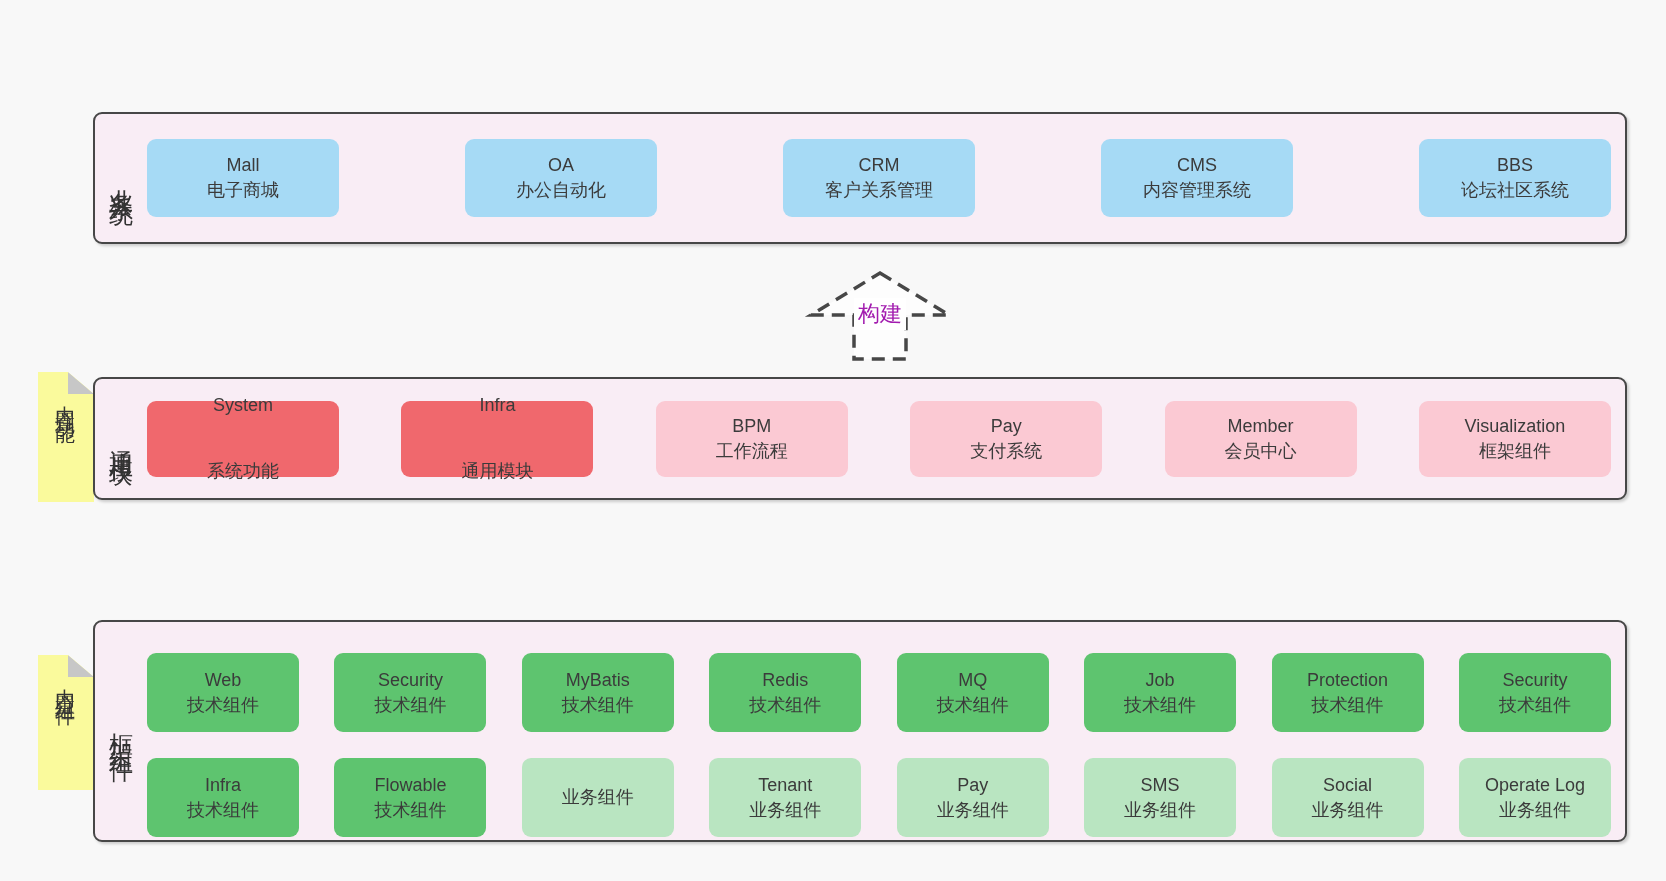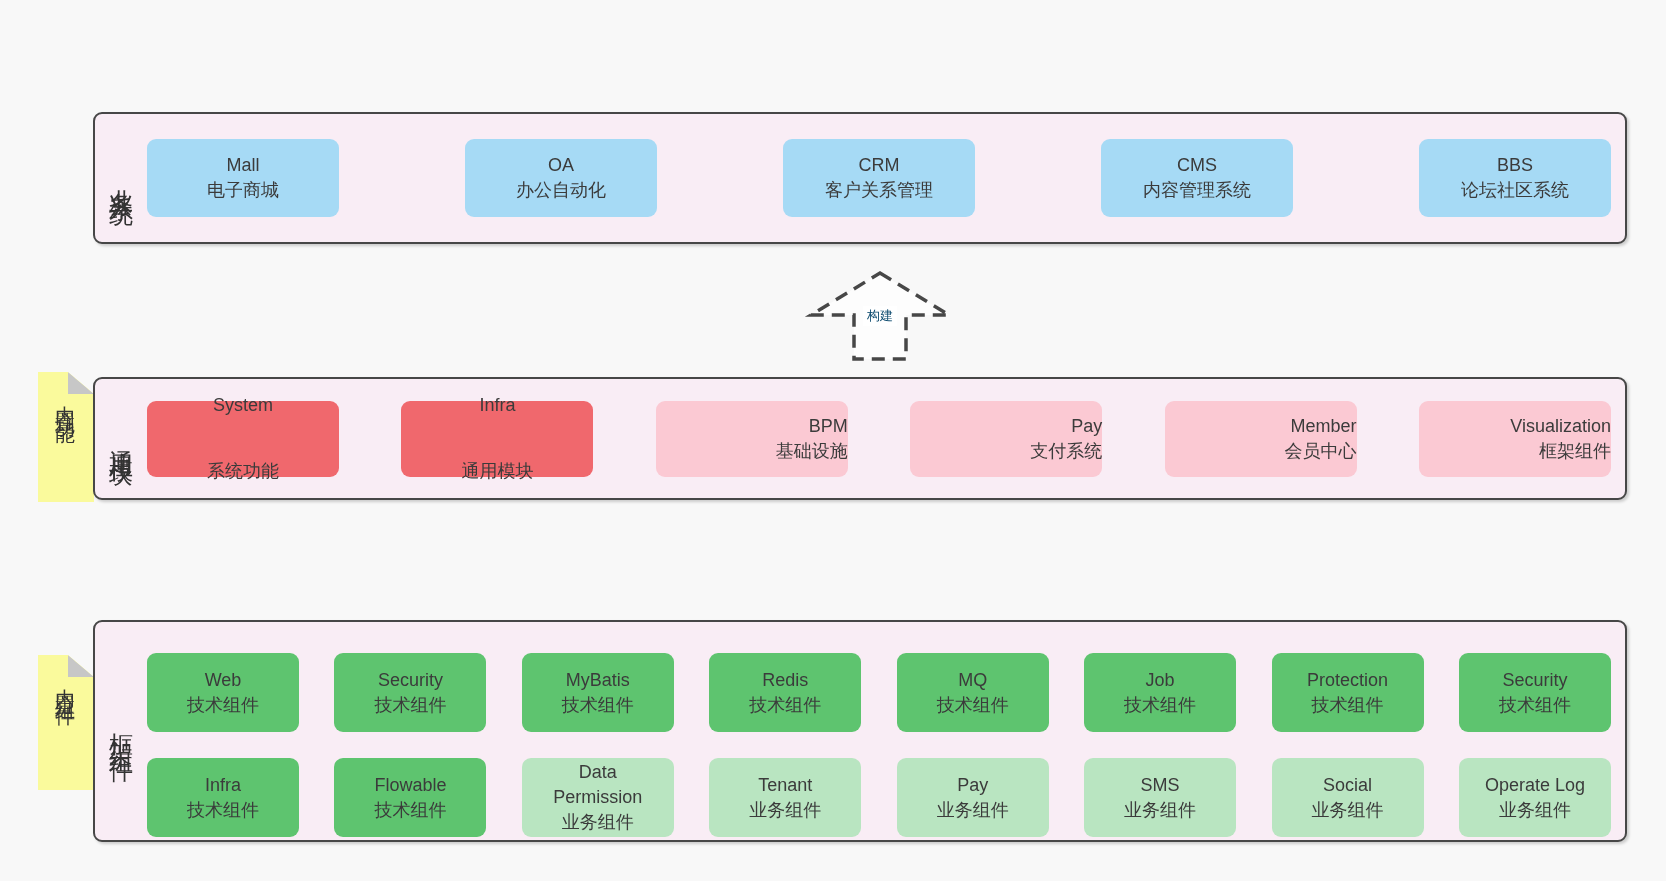--- a/index.html
+++ b/index.html
@@ -38,21 +38,21 @@
 
   .box{
     width:192px;height:78px;border-radius:9px;
     display:flex;flex-direction:column;justify-content:center;text-align:center;
     font-size:18px;line-height:25px;color:var(--text);
   }
   .band2 .box{height:76px;}
   .band3 .box{width:152px;height:79px;}
   .box-title,.box-subtitle{white-space:pre-line;}
   .v-blue{background:var(--blue);} .v-red{background:var(--red);gap:41px;}
-  .v-pink{background:var(--pink);text-align:right;} .v-green{background:var(--green);}
+  .v-pink{background:var(--pink);} .v-green{background:var(--green);}
   .v-lightgreen{background:var(--lightgreen);}
 
   .note{
     position:absolute;left:38px;width:56px;background:var(--yellow);
     clip-path:polygon(0 0,calc(100% - 26px) 0,100% 22px,100% 100%,0 100%);
     display:flex;justify-content:center;
   }
   .noteA{top:372px;height:130px;}
   .noteB{top:655px;height:135px;}
   .note-fold{position:absolute;top:0;right:0;width:26px;height:22px;
@@ -61,22 +61,22 @@
     padding-top:18px;writing-mode:vertical-rl;text-orientation:upright;
     font-size:20px;letter-spacing:6px;color:#333;
   }
 
   .arrow{position:absolute;width:148px;height:92px;left:806px;}
   .arrow1{top:270px;}
   .arrow2{top:513px;}
   .arrow svg{display:block;width:148px;height:92px;overflow:visible;}
   .arrow polygon{fill:var(--arrow-fill);stroke:var(--line);stroke-width:3.5;stroke-dasharray:13 8;}
   .arrow-label{
-    position:absolute;left:50%;top:36px;transform:translateX(-50%);
-    background:#ffffff;padding:1px 4px;font-size:13px;color:#0c4a6e;white-space:nowrap;
+    position:absolute;left:50%;top:28px;transform:translateX(-50%);
+    background:#ffffff;padding:1px 4px;font-size:22px;color:#a21caf;white-space:nowrap;
   }
 </style>
 </head>
 <body>
 
 <div class="stage">
 
   <div class="band band1">
     <div class="v-label">业务系统</div>
     <div class="boxes">
@@ -121,21 +121,21 @@
         <div class="box v-red">
     <div class="box-title">System</div>
     <div class="box-subtitle">系统功能</div>
   </div>
         <div class="box v-red">
     <div class="box-title">Infra</div>
     <div class="box-subtitle">通用模块</div>
   </div>
         <div class="box v-pink">
     <div class="box-title">BPM</div>
-    <div class="box-subtitle">基础设施</div>
+    <div class="box-subtitle">工作流程</div>
   </div>
         <div class="box v-pink">
     <div class="box-title">Pay</div>
     <div class="box-subtitle">支付系统</div>
   </div>
         <div class="box v-pink">
     <div class="box-title">Member</div>
     <div class="box-subtitle">会员中心</div>
   </div>
         <div class="box v-pink">
@@ -191,22 +191,20 @@
       <div class="boxes">
           <div class="box v-green">
     <div class="box-title">Infra</div>
     <div class="box-subtitle">技术组件</div>
   </div>
           <div class="box v-green">
     <div class="box-title">Flowable</div>
     <div class="box-subtitle">技术组件</div>
   </div>
           <div class="box v-lightgreen">
-    <div class="box-title">Data
-Permission</div>
     <div class="box-subtitle">业务组件</div>
   </div>
           <div class="box v-lightgreen">
     <div class="box-title">Tenant</div>
     <div class="box-subtitle">业务组件</div>
   </div>
           <div class="box v-lightgreen">
     <div class="box-title">Pay</div>
     <div class="box-subtitle">业务组件</div>
   </div>

